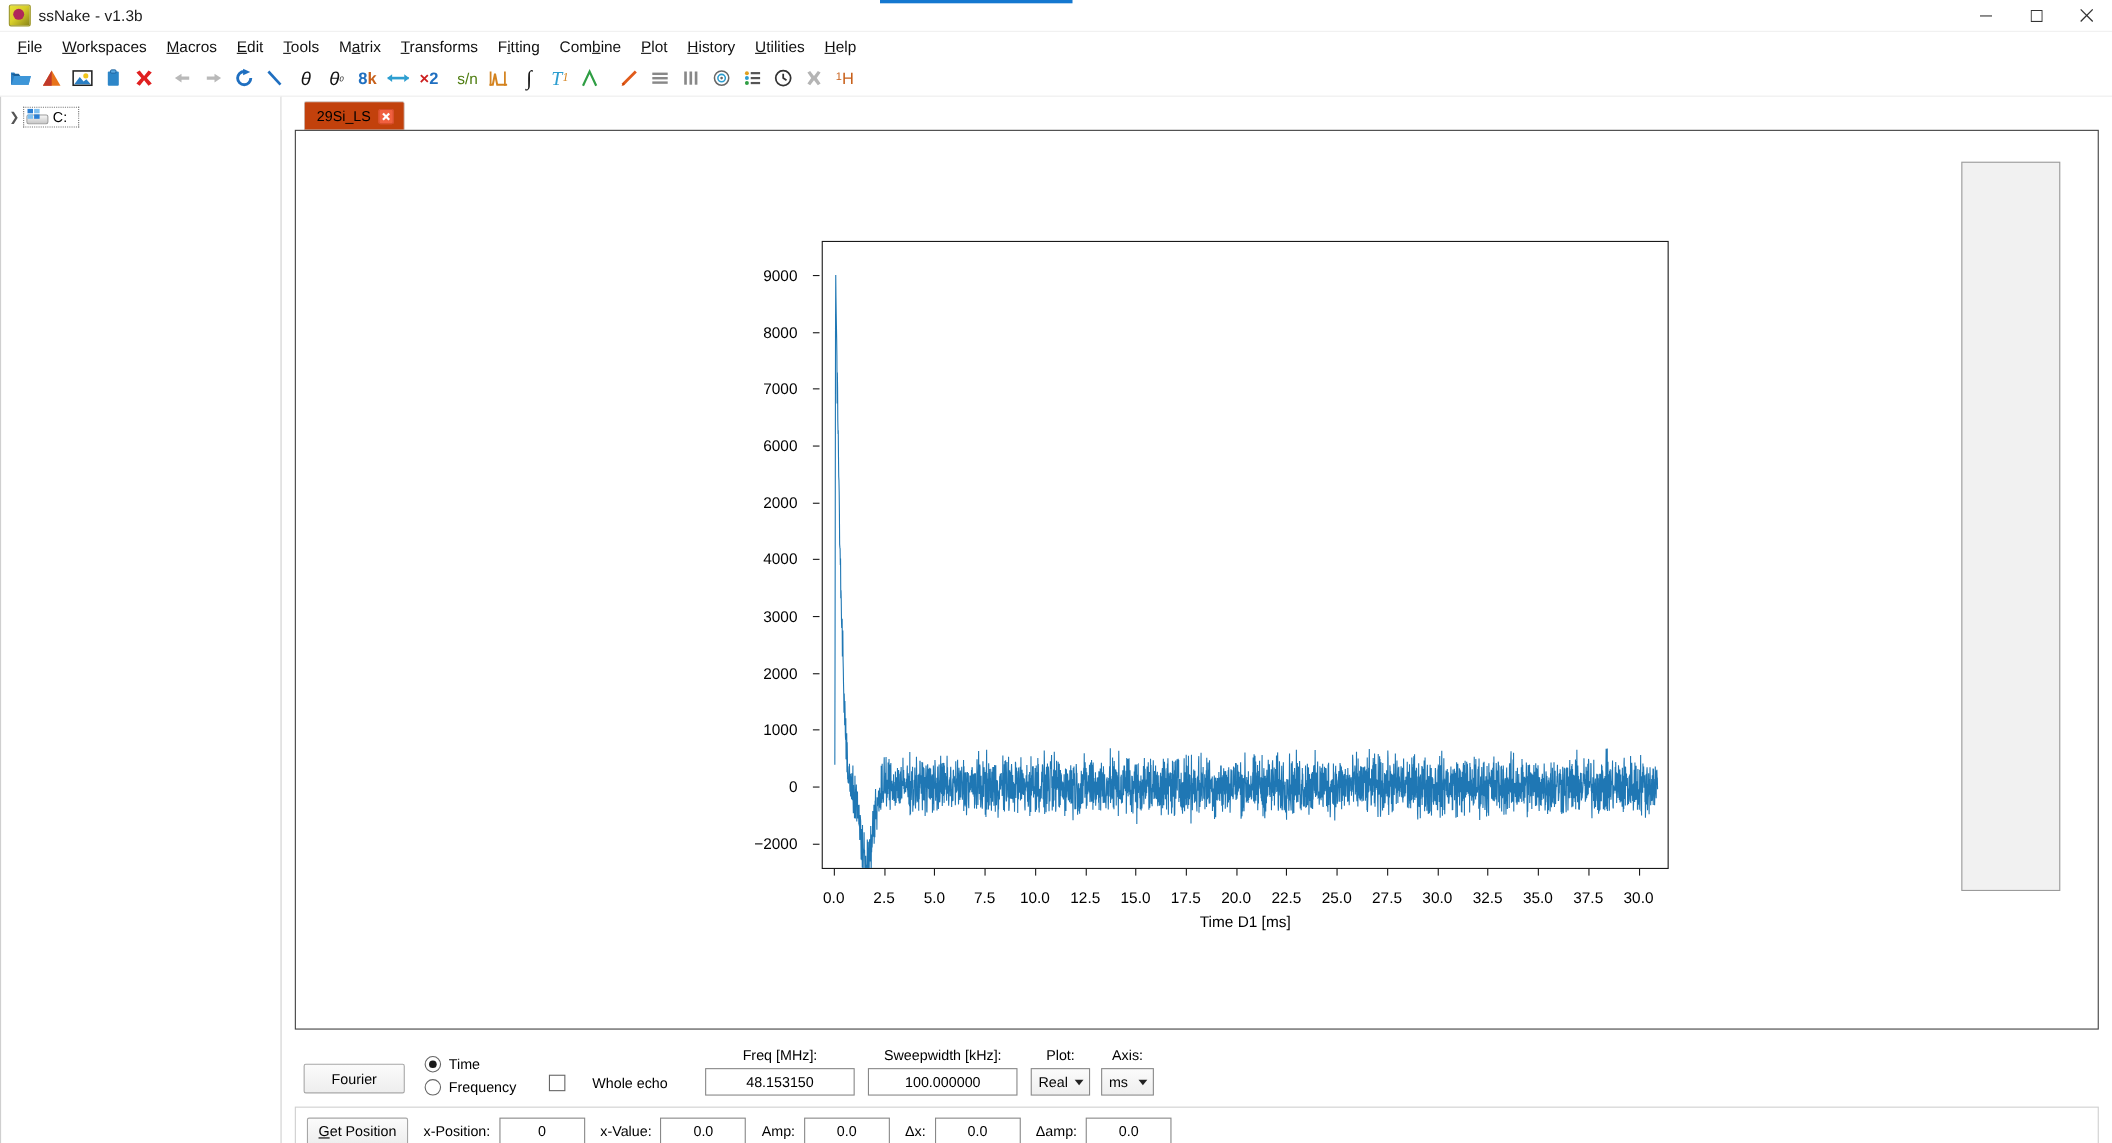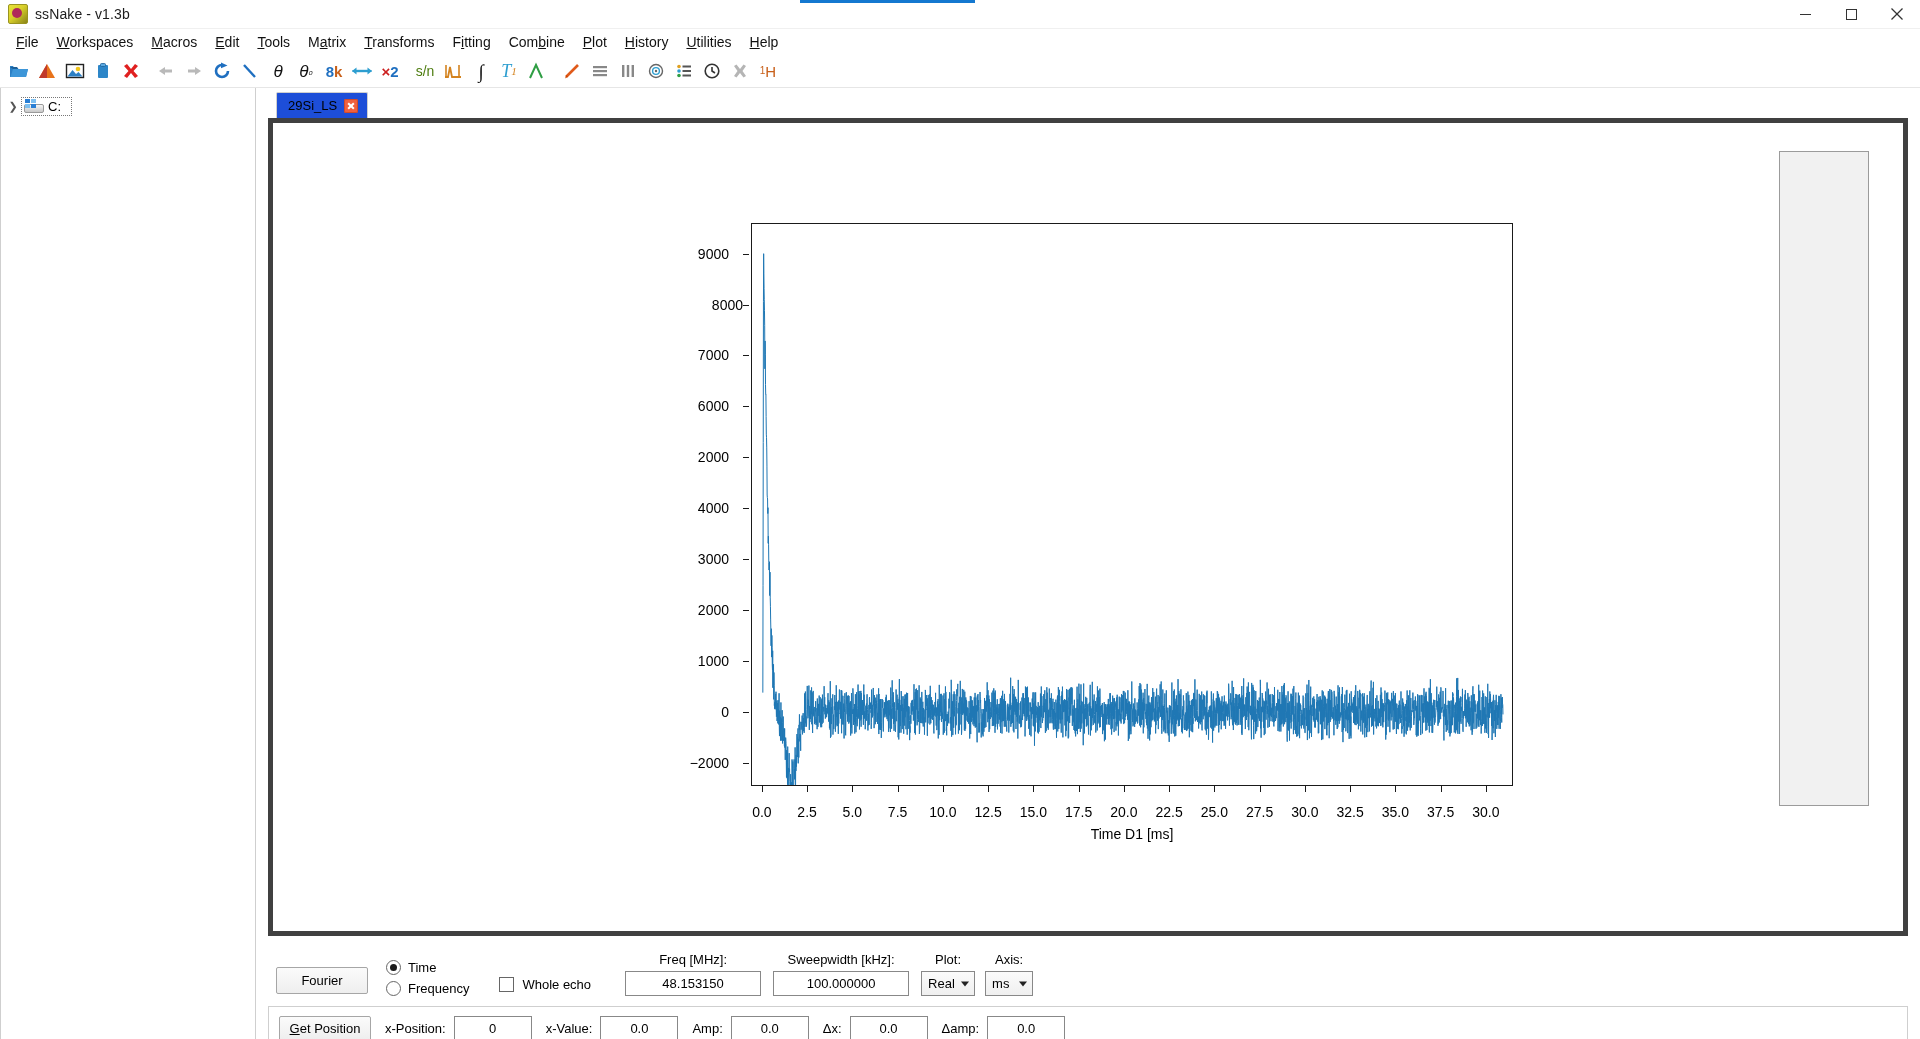--- a/index.html
+++ b/index.html
@@ -93,38 +93,38 @@
 
   
   .tabstrip{
     height:30px;display:flex;align-items:flex-end;
     padding-left:20px;background:#fff;
   }
   .tab{
     height:25px;display:flex;align-items:center;gap:7px;
     padding:0 9px 0 11px;
     border:1px solid #cfcfcf;border-bottom:none;
-    background:#1d4ed8;font-size:13px;color:#000;
+    background:#c2410c;font-size:13px;color:#000;
     border-radius:2px 2px 0 0;
   }
   .tab-close{
     width:14px;height:14px;flex:none;border-radius:2px;
     background:#f0603f;position:relative;
     box-shadow:inset 0 0 0 1px #d14a2a;
   }
   .tab-close:before,.tab-close:after{
     content:"";position:absolute;left:3px;top:6px;width:8px;height:2px;background:#fff;
   }
   .tab-close:before{transform:rotate(45deg);}
   .tab-close:after{transform:rotate(-45deg);}
 
   
   .workarea{
     flex:1;display:flex;min-height:0;
-    border:5px solid #404040;margin:0 12px 10px 12px;background:#fff;
+    border:1px solid #404040;margin:0 12px 10px 12px;background:#fff;
   }
   .plotcol{flex:1;display:flex;flex-direction:column;min-width:0;padding:6px 0 8px 0;}
   .figure{flex:1;position:relative;min-height:0;}
 
   .axesbox{
     position:absolute;left:478px;top:94px;right:266px;bottom:137px;
     border:1px solid #1a1a1a;background:#fff;overflow:hidden;
   }
   .axesbox svg{position:absolute;left:0;top:0;width:100%;height:100%;}
 
@@ -170,21 +170,21 @@
   .radiogroup{margin-left:18px;display:flex;flex-direction:column;gap:6px;}
   .radio{display:flex;align-items:center;gap:7px;font-size:13px;}
   .radio .dot{
     width:13px;height:13px;border-radius:50%;border:1px solid #666;
     background:#fff;position:relative;flex:none;
   }
   .radio.on .dot:after{
     content:"";position:absolute;left:3px;top:3px;width:7px;height:7px;
     border-radius:50%;background:#1a1a1a;
   }
-  .checkline{display:flex;align-items:flex-end;gap:8px;font-size:13px;margin-left:30px;margin-bottom:4px;}
+  .checkline{display:flex;align-items:flex-end;gap:24px;font-size:13px;margin-left:30px;margin-bottom:4px;}
   .chk{width:13px;height:13px;border:1px solid #666;background:#fff;flex:none;}
 
   .field{display:flex;flex-direction:column;align-items:center;}
   .field .lab{font-size:13px;margin-bottom:4px;}
   .field input{
     font-family:"Liberation Sans", sans-serif;font-size:13px;color:#000;
     text-align:center;border:1px solid #888;background:#fff;
     padding:4px 2px;box-sizing:border-box;outline:none;
   }
   .sel{
@@ -416,21 +416,21 @@
     </div>
 
     <div class="workarea">
       <div class="plotcol">
 
         <div class="figure">
 
           <div class="yticks-holder" id="yaxis">
               <div class="ytick" style="top: 5.42986%; right: 14px;">9000</div>
               <div class="ytick-mark" style="top: 5.42986%;"></div>
-              <div class="ytick" style="top: 14.4796%; right: 0; padding-left: 48px;">8000</div>
+              <div class="ytick" style="top: 14.4796%; right: 14px; padding-left: 48px;">8000</div>
               <div class="ytick-mark" style="top: 14.4796%;"></div>
               <div class="ytick" style="top: 23.5294%; right: 14px;">7000</div>
               <div class="ytick-mark" style="top: 23.5294%;"></div>
               <div class="ytick" style="top: 32.5792%; right: 14px;">6000</div>
               <div class="ytick-mark" style="top: 32.5792%;"></div>
               <div class="ytick" style="top: 41.629%; right: 14px;">2000</div>
               <div class="ytick-mark" style="top: 41.629%;"></div>
               <div class="ytick" style="top: 50.6787%; right: 14px;">4000</div>
               <div class="ytick-mark" style="top: 50.6787%;"></div>
               <div class="ytick" style="top: 59.7285%; right: 14px;">3000</div>

